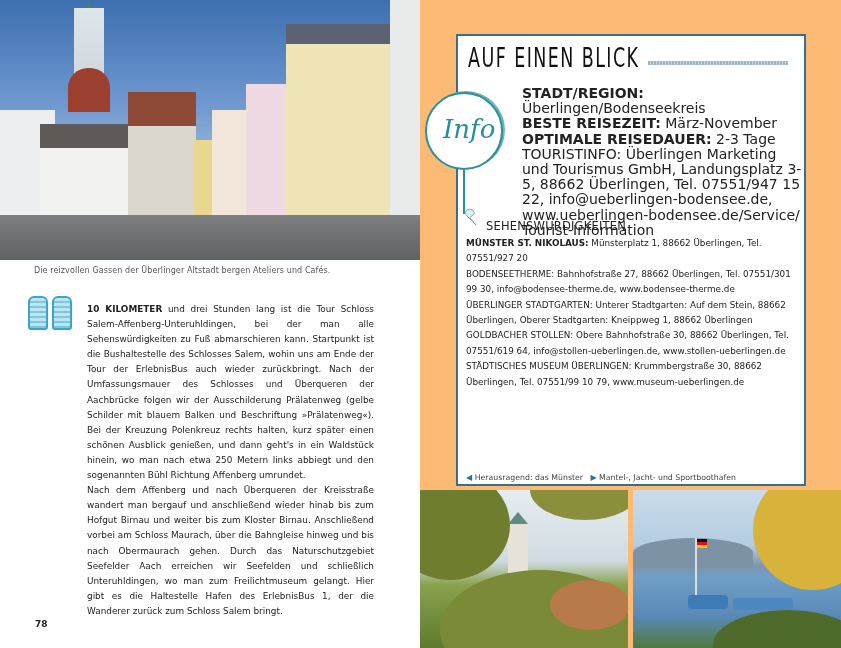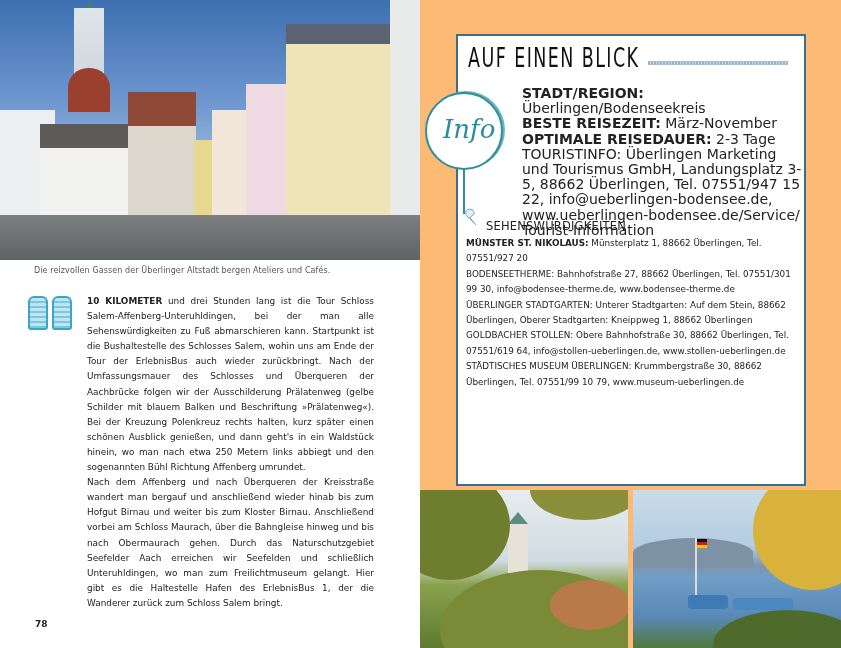--- a/index.html
+++ b/index.html
@@ -22,21 +22,21 @@
   .tower-roof { position: absolute; left: 68px; top: 68px; width: 42px; height: 44px;
            background: #9b3f2e; border-radius: 20px 20px 0 0; }
 
   .caption { position: absolute; left: 34px; top: 266px; font-size: 8px; color: #555; letter-spacing: 0.1px; text-align: right; }
 
   .boots { position: absolute; left: 28px; top: 296px; width: 46px; height: 36px; }
   .boot { position: absolute; top: 0; width: 20px; height: 34px; border: 2px solid #3aa6c7; border-radius: 6px 6px 3px 3px;
           background: repeating-linear-gradient(180deg, #bfe4f0 0 3px, #7cc8df 3px 5px); }
   .boot.l { left: 0; } .boot.r { left: 24px; }
 
-  .body-text { position: absolute; left: 87px; top: 294px; width: 287px; font-size: 8.9px; line-height: 15.1px;
+  .body-text { position: absolute; left: 87px; top: 302px; width: 287px; font-size: 8.9px; line-height: 15.1px;
                text-align: justify; color: #222; }
   .body-text p { margin: 0; }
   .body-text b { font-weight: bold; }
 
   .page-num { position: absolute; left: 35px; top: 619px; font-size: 9px; font-weight: bold; color: #222; }
 
   
   .info-box { position: absolute; left: 36px; top: 34px; width: 350px; height: 452px;
               border: 2px solid #3a6e8c; background: #fff; }
   .box-title { position: absolute; left: 48px; top: 42px; font-family: "DejaVu Sans Condensed", "DejaVu Sans", sans-serif;
@@ -124,20 +124,27 @@
   <div class="sights-title">SEHENSWÜRDIGKEITEN</div>
 
   <div class="sights">
     <div><b>MÜNSTER ST. NIKOLAUS:</b><span> Münsterplatz 1, 88662 Überlingen, Tel. 07551/927 20</span></div>
     <div><span>BODENSEETHERME:</span><span> Bahnhofstraße 27, 88662 Überlingen, Tel. 07551/301 99 30, info@bodensee-therme.de, www.bodensee-therme.de</span></div>
     <div><span>ÜBERLINGER STADTGARTEN:</span><span> Unterer Stadtgarten: Auf dem Stein, 88662 Überlingen, Oberer Stadtgarten: Kneippweg 1, 88662 Überlingen</span></div>
     <div><span>GOLDBACHER STOLLEN:</span><span> Obere Bahnhofstraße 30, 88662 Überlingen, Tel. 07551/619 64, info@stollen-ueberlingen.de, www.stollen-ueberlingen.de</span></div>
     <div><span>STÄDTISCHES MUSEUM ÜBERLINGEN:</span><span> Krummbergstraße 30, 88662 Überlingen, Tel. 07551/99 10 79, www.museum-ueberlingen.de</span></div>
   </div>
 
+  <div class="photo-caps">
+    <span class="tri">◀</span>
+    <span>Herausragend: das Münster</span>
+    &nbsp;
+    <span class="tri">▶</span>
+    <span>Mantel-, Jacht- und Sportboothafen</span>
+  </div>
 
   <div class="photo-a">
     <div style="position:absolute;left:88px;top:30px;width:20px;height:70px;background:#e6e2d8;"></div>
     <div style="position:absolute;left:88px;top:22px;width:0;height:0;border-left:10px solid transparent;border-right:10px solid transparent;border-bottom:12px solid #5e8c82;"></div>
     <div class="foliage" style="left:-30px;top:-20px;width:120px;height:110px;background:#6f7d2e;"></div>
     <div class="foliage" style="left:110px;top:-30px;width:110px;height:60px;background:#8a8f3c;"></div>
     <div class="foliage" style="left:20px;top:80px;width:200px;height:120px;background:#7a8a36;"></div>
     <div class="foliage" style="left:130px;top:90px;width:80px;height:50px;background:#b97a4a;"></div>
   </div>
 

